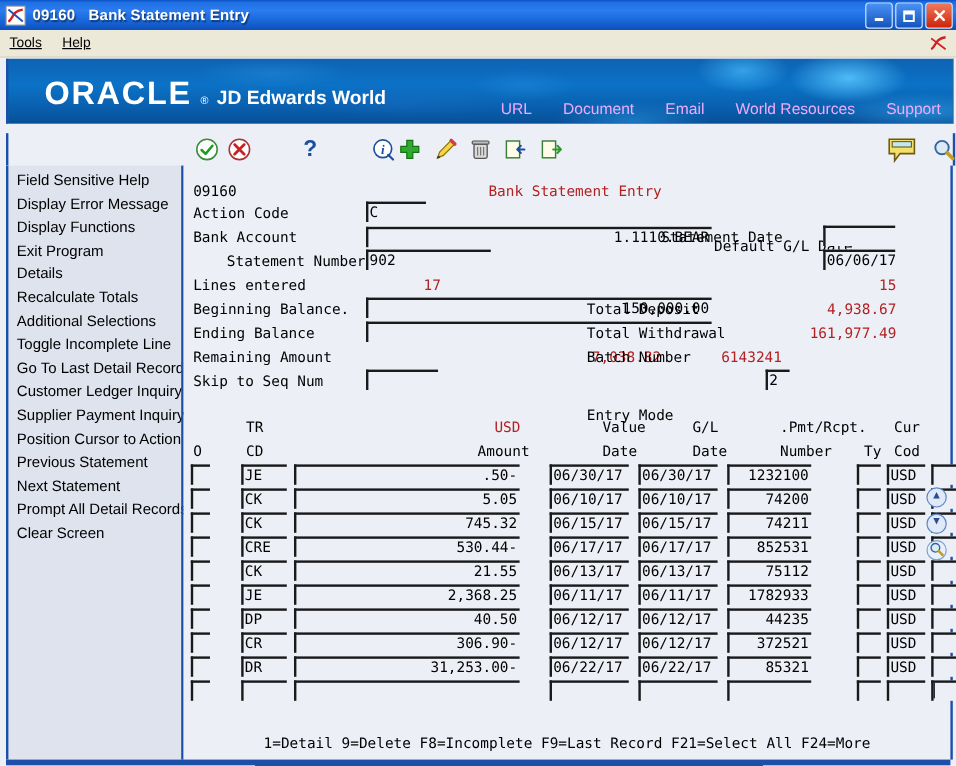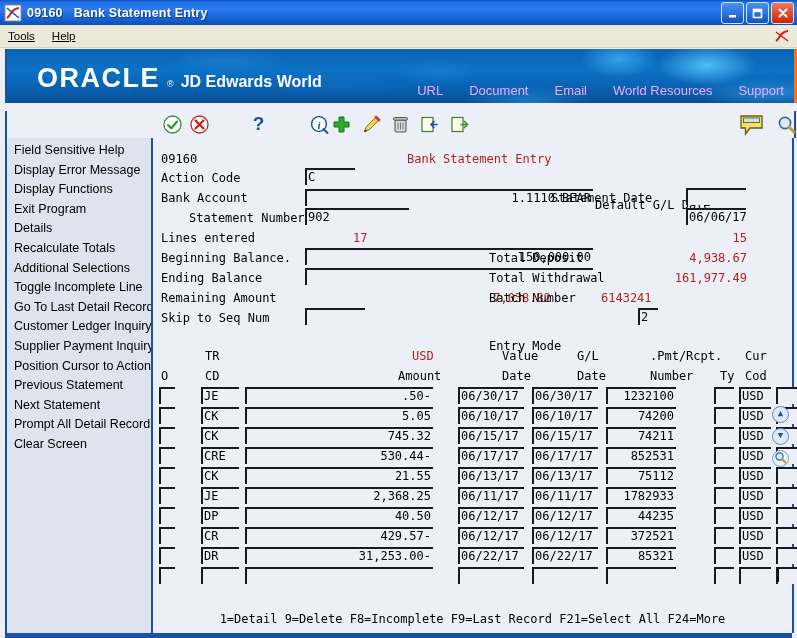--- a/index.html
+++ b/index.html
@@ -34,21 +34,21 @@
     display:flex;align-items:center;
   }
   .menuitem{font-size:11.5px;color:#000;padding:2px 9px 2px 8px;cursor:default;}
   .menuitem u{text-decoration:underline;}
   .menu-right-icon{position:absolute;right:6px;top:2px;width:18px;height:18px;}
 
   
   .banner{
     position:absolute;left:5px;top:49px;width:787px;height:54px;
     background:#0a62b0;overflow:hidden;
-    border-left:2px solid #1b4fa8;border-right:4px solid #f97316;
+    border-left:2px solid #1b4fa8;border-right:1px solid #f97316;
   }
   .banner .blobs{position:absolute;inset:0;
     background:
       radial-gradient(ellipse 70px 30px at 700px 16px, rgba(90,200,255,.85), rgba(90,200,255,0) 70%),
       radial-gradient(ellipse 55px 26px at 612px 10px, rgba(70,185,250,.7), rgba(70,185,250,0) 70%),
       radial-gradient(ellipse 90px 24px at 520px 52px, rgba(40,150,225,.55), rgba(40,150,225,0) 72%),
       radial-gradient(ellipse 60px 18px at 430px 22px, rgba(30,130,215,.6), rgba(30,130,215,0) 72%),
       radial-gradient(ellipse 120px 20px at 330px 34px, rgba(22,110,195,.5), rgba(22,110,195,0) 75%),
       radial-gradient(ellipse 85px 16px at 220px 12px, rgba(40,140,220,.45), rgba(40,140,220,0) 75%),
       radial-gradient(ellipse 110px 22px at 765px 44px, rgba(60,175,245,.5), rgba(60,175,245,0) 72%),
@@ -386,21 +386,21 @@
             <div class="fld" style="left: 305px; top: 369px; width: 66px; height: 17px;">06/12/17</div>
             <div class="fld" style="left: 379px; top: 369px; width: 66px; height: 17px;">06/12/17</div>
             <div class="fld r" style="left: 453px; top: 369px; width: 70px; height: 17px;">44235</div>
             <div class="fld" style="left: 561px; top: 369px; width: 20px; height: 17px;"></div>
             <div class="fld" style="left: 586px; top: 369px; width: 32px; height: 17px;">USD</div>
             <div class="fld r" style="left: 623px; top: 369px; width: 120px; height: 17px;"></div>
           </div>
           <div>
             <div class="fld" style="left: 6px; top: 389px; width: 16px; height: 17px;"></div>
             <div class="fld" style="left: 48px; top: 389px; width: 38px; height: 17px;">CR</div>
-            <div class="fld r" style="left: 92px; top: 389px; width: 188px; height: 17px;">429.57-</div>
+            <div class="fld r" style="left: 92px; top: 389px; width: 188px; height: 17px;">306.90-</div>
             <div class="fld" style="left: 305px; top: 389px; width: 66px; height: 17px;">06/12/17</div>
             <div class="fld" style="left: 379px; top: 389px; width: 66px; height: 17px;">06/12/17</div>
             <div class="fld r" style="left: 453px; top: 389px; width: 70px; height: 17px;">372521</div>
             <div class="fld" style="left: 561px; top: 389px; width: 20px; height: 17px;"></div>
             <div class="fld" style="left: 586px; top: 389px; width: 32px; height: 17px;">USD</div>
             <div class="fld r" style="left: 623px; top: 389px; width: 120px; height: 17px;"></div>
           </div>
           <div>
             <div class="fld" style="left: 6px; top: 409px; width: 16px; height: 17px;"></div>
             <div class="fld" style="left: 48px; top: 409px; width: 38px; height: 17px;">DR</div>

